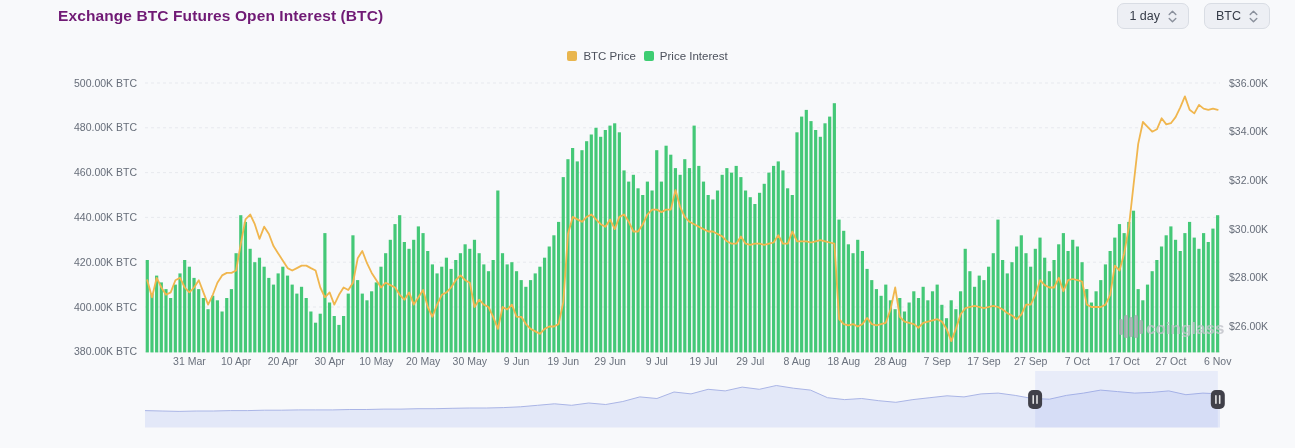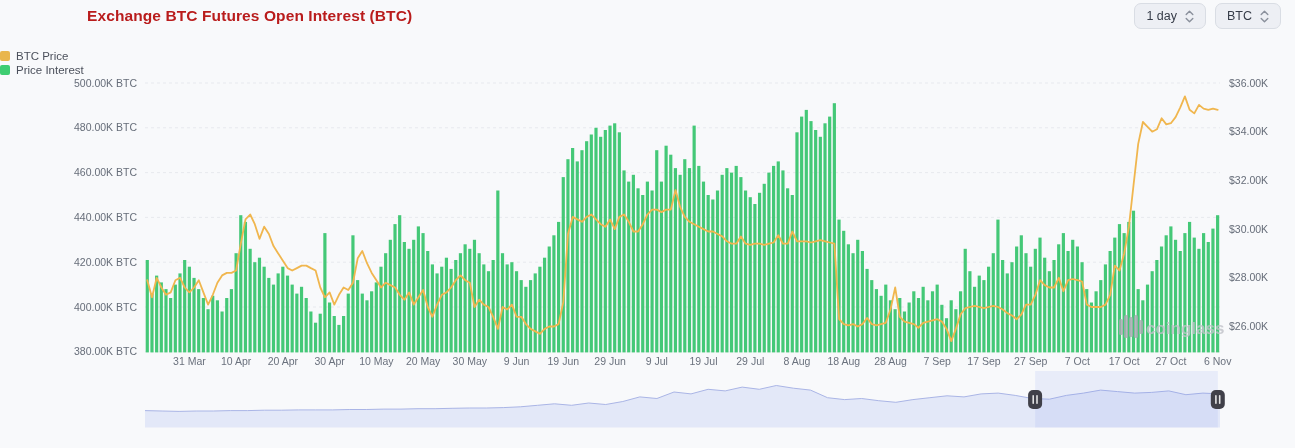--- a/index.html
+++ b/index.html
@@ -1,25 +1,25 @@
 <!DOCTYPE html>
 <html><head>
 <meta charset="utf-8">
 <style>
   html,body{margin:0;padding:0;background:#f8f9fb;}
   .page{position:relative;width:1295px;height:448px;background:#f8f9fb;
         font-family:"Liberation Sans",sans-serif;overflow:hidden;}
   .title{position:absolute;left:58px;top:7px;font-size:15.5px;font-weight:bold;
-         color:#b91c1c;letter-spacing:.1px;margin-left:29px;}
-  .controls{position:absolute;top:3px;right:14px;display:flex;gap:9px;padding-left:43px;}
+         color:#701a75;letter-spacing:.1px;}
+  .controls{position:absolute;top:3px;right:25px;display:flex;gap:15px;padding-left:43px;}
   .select-btn{display:flex;align-items:center;gap:8px;height:26px;padding:0 11px;
         background:#edeff4;border:1px solid #d9dde4;border-radius:7px;
         font-size:12.5px;color:#363c48;cursor:pointer;box-sizing:border-box;}
   .legend{position:absolute;top:50px;left:0;width:100%;display:flex;
-        justify-content:center;gap:2px;font-size:11.5px;color:#4c515c;flex-direction:column;}
+        justify-content:center;gap:8px;font-size:11.5px;color:#4c515c;}
   .legend-item{display:flex;align-items:center;gap:6px;cursor:pointer;}
   .swatch{width:10px;height:10px;border-radius:2px;background:#ccc;}
   svg.chart{position:absolute;left:0;top:0;}
   svg text{font-family:"Liberation Sans",sans-serif;}
 </style>
 </head>
 <body>
 
 <div class="page">
 

